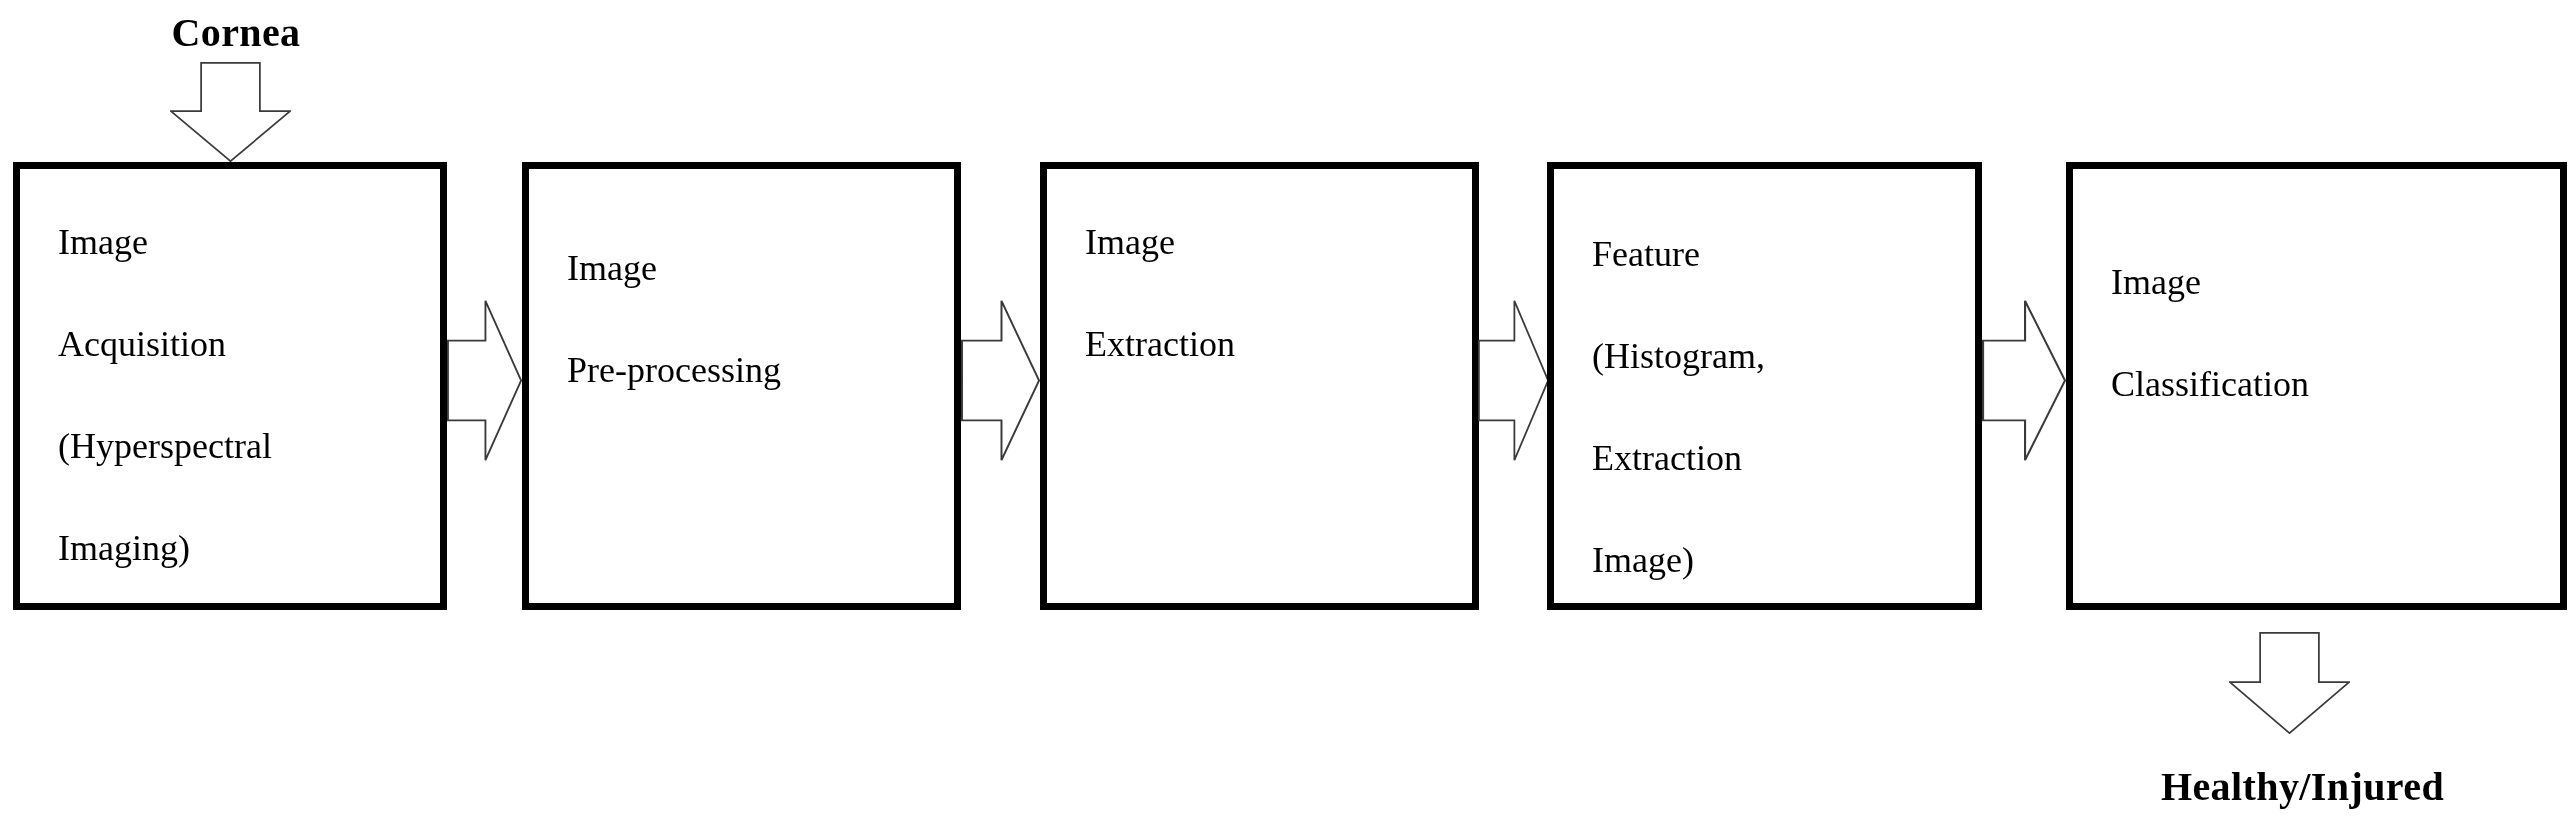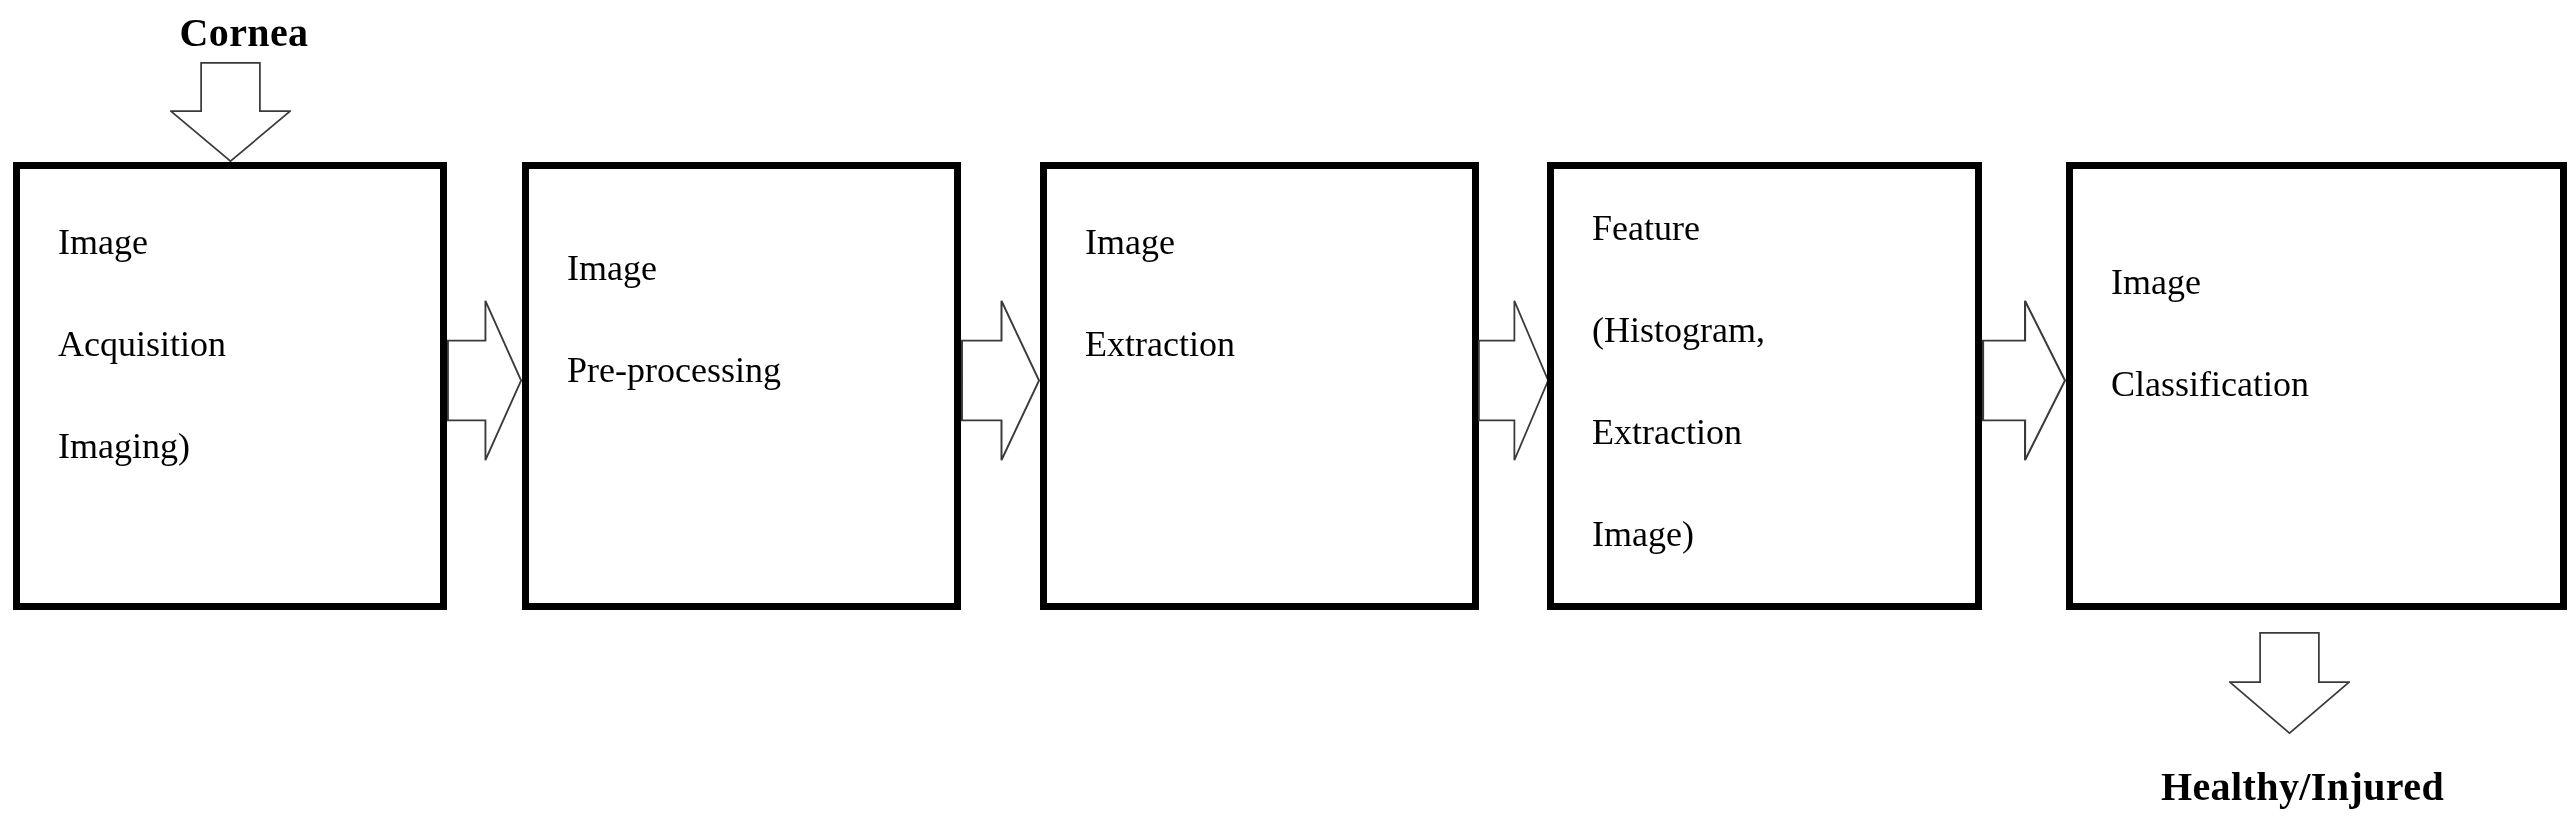--- a/index.html
+++ b/index.html
@@ -12,41 +12,41 @@
     overflow:hidden;
   }
   .io-label{
     position:absolute;
     font-size:40px;
     font-weight:bold;
     text-align:center;
     letter-spacing:0.4px;
     white-space:nowrap;
   }
-  #cornea-label{left:88px;top:8.7px;width:312px;}
+  #cornea-label{left:80px;top:8.7px;width:312px;}
   #healthy-label{left:2043px;top:763px;width:519px;}
   .process-box{
     position:absolute;
     top:162px;height:448px;
     box-sizing:border-box;
     border:7.8px solid #000000;
     background:#ffffff;
     display:flex;flex-direction:column;
     align-items:flex-start;
     padding-left:38px;padding-right:8.7px;
   }
   .process-box .box-line{
     font-size:36px;
     line-height:102px;
     white-space:nowrap;
   }
   #box-1{left:13px;width:434px;padding-top:21.6px;}
   #box-2{left:522px;width:439px;padding-top:48px;}
   #box-3{left:1040px;width:439px;padding-top:21.6px;}
-  #box-4{left:1547px;width:435px;padding-top:8px;}
+  #box-4{left:1547px;width:435px;padding-top:34px;}
   #box-5{left:2066px;width:501px;padding-top:62px;}
   .flow-arrow{position:absolute;display:block;}
   #arrow-down-top{left:170px;top:62px;width:121px;height:100px;}
   #arrow-right-1{left:447px;top:300px;width:75px;height:161px;}
   #arrow-right-2{left:961px;top:300px;width:79px;height:161px;}
   #arrow-right-3{left:1478px;top:300px;width:71px;height:161px;}
   #arrow-right-4{left:1982px;top:300px;width:84px;height:161px;}
   #arrow-down-bottom{left:2229px;top:632px;width:121px;height:102px;}
   .flow-arrow polygon{fill:#ffffff;stroke:#3a3a3a;stroke-width:2;}
 </style>
@@ -57,20 +57,21 @@
 
   <div id="cornea-label" class="io-label">Cornea</div>
 
   <svg id="arrow-down-top" class="flow-arrow" viewBox="0 0 140 118" preserveAspectRatio="none">
     <polygon points="36,1 104,1 104,58 139,58 70,117 1,58 36,58"></polygon>
   </svg>
 
   <div id="box-1" class="process-box">
     <div class="box-line">Image</div>
     <div class="box-line">Acquisition</div>
+    <div class="box-line">(Hyperspectral</div>
     <div class="box-line">Imaging)</div>
   </div>
 
   <svg id="arrow-right-1" class="flow-arrow" viewBox="0 0 80 186" preserveAspectRatio="none">
     <polygon points="1,47 41,47 41,1 79,93 41,185 41,139 1,139"></polygon>
   </svg>
 
   <div id="box-2" class="process-box">
     <div class="box-line">Image</div>
     <div class="box-line">Pre-processing</div>

